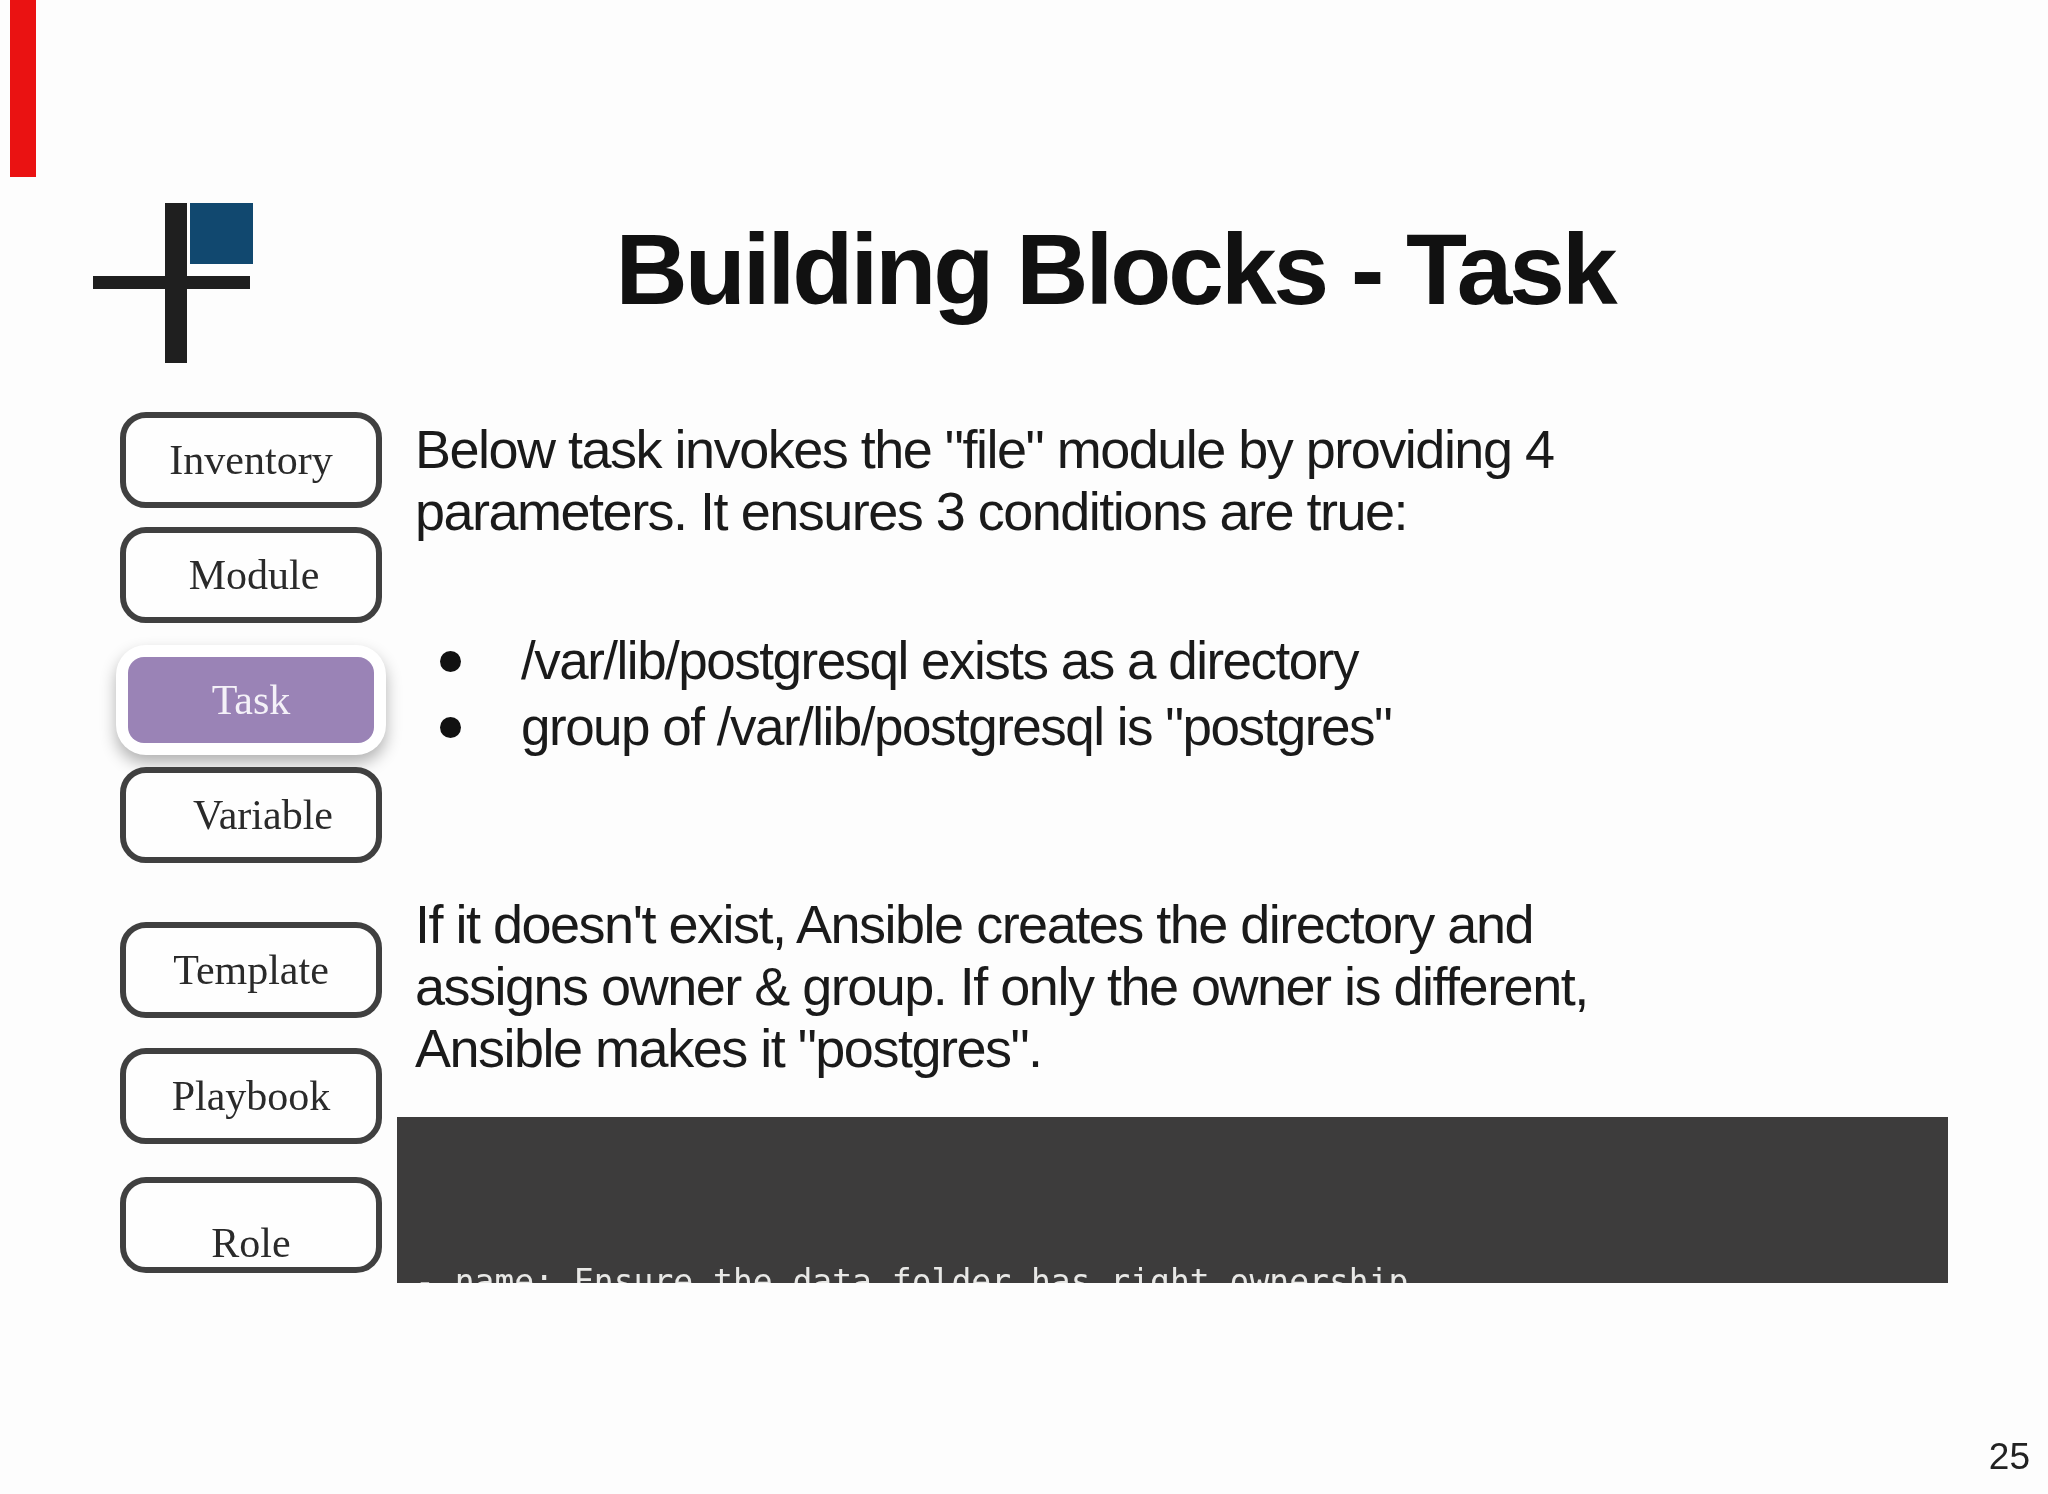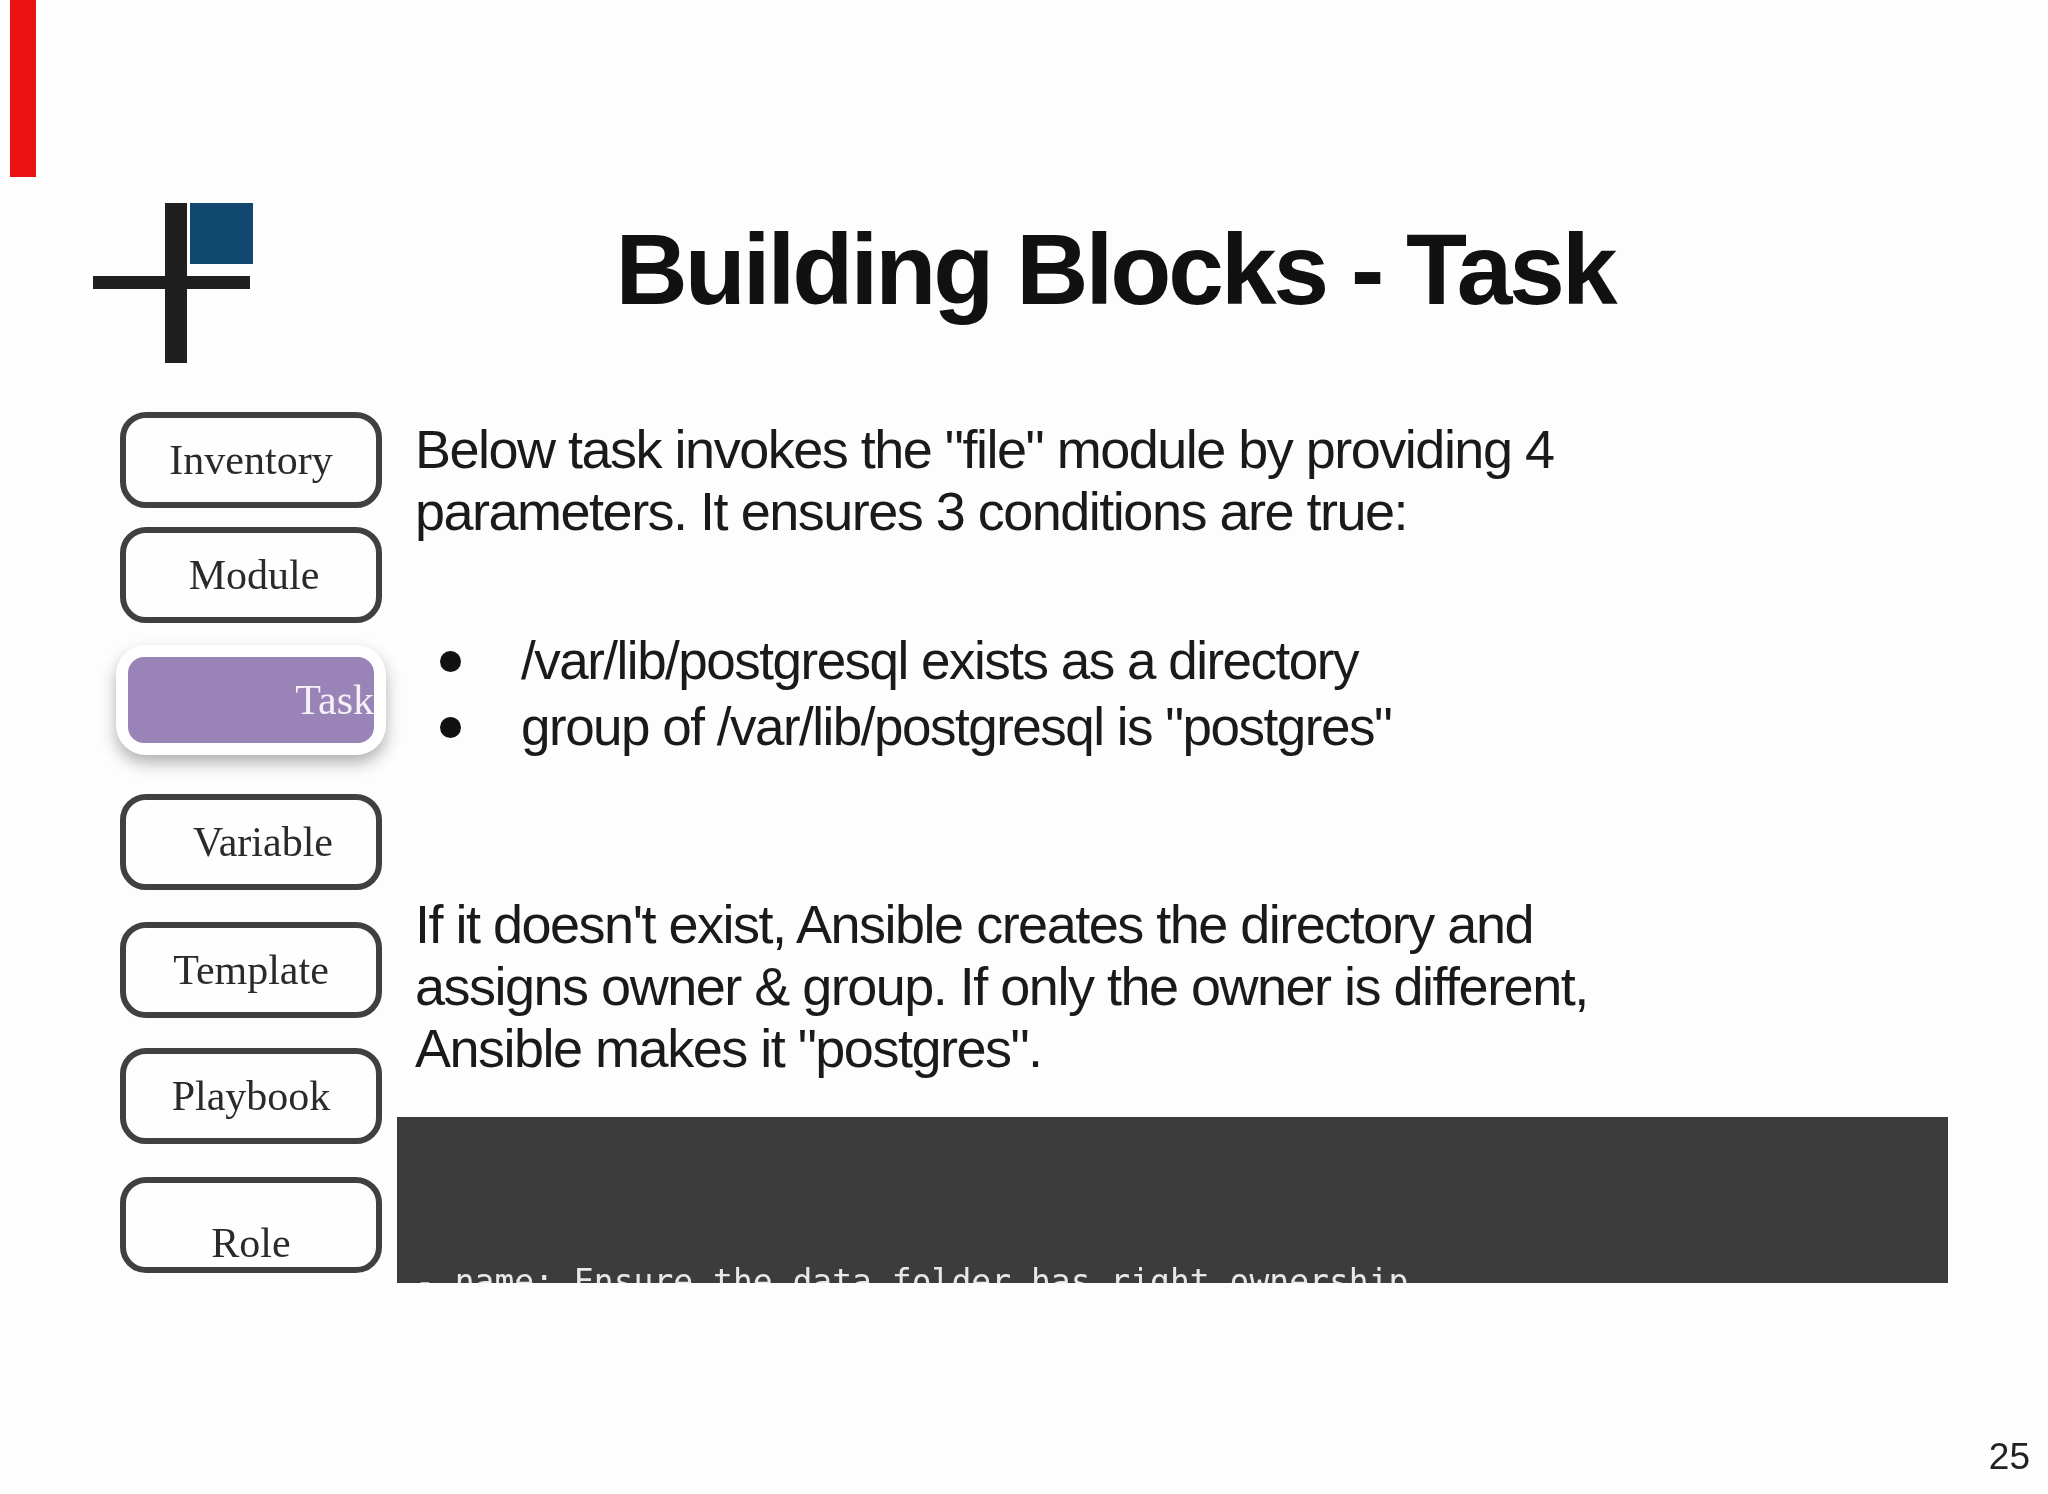--- a/index.html
+++ b/index.html
@@ -19,29 +19,29 @@
   .title{position:absolute;left:420px;top:212px;width:1390px;text-align:center;
          font-size:100px;font-weight:bold;letter-spacing:-3px;color:#111;white-space:nowrap;}
 
   
   .btn{position:absolute;left:120px;width:262px;height:96px;box-sizing:border-box;
        background:#fefefe;border:6px solid #404040;border-radius:26px;
        display:flex;align-items:center;justify-content:center;
        font-family:"Liberation Serif",serif;font-size:42px;color:#2a2a2a;cursor:pointer;}
   .btn-inventory{top:412px;}
   .btn-module{top:527px;padding-left:6px;}
-  .btn-variable{top:794px;padding-left:24px;}
+  .btn-variable{top:767px;padding-left:24px;}
   .btn-template{top:922px;}
   .btn-playbook{top:1048px;}
   .btn-role{top:1177px;align-items:flex-end;}
   .btn-task-halo{position:absolute;left:116px;top:645px;width:270px;height:110px;box-sizing:border-box;
        background:#ffffff;border-radius:30px;box-shadow:0 8px 16px rgba(0,0,0,.30);
        display:flex;align-items:center;justify-content:center;cursor:pointer;}
   .btn-task-inner{width:246px;height:86px;background:#9a83b6;border-radius:16px;
-       display:flex;align-items:center;justify-content:flex-end;
+       display:flex;align-items:center;justify-content:center;
        font-family:"Liberation Serif",serif;font-size:42px;color:#f4f1f8;}
 
   
   .textline{white-space:nowrap;color:#1a1a1a;letter-spacing:-1.5px;}
   .para1{position:absolute;left:415px;top:418px;font-size:54px;line-height:62px;}
   .para2{position:absolute;left:415px;top:893px;font-size:54px;line-height:62px;}
   .bullets{position:absolute;left:440px;top:628px;font-size:53px;line-height:66px;}
   .bullet-line{display:flex;align-items:center;white-space:nowrap;color:#1a1a1a;letter-spacing:-1.5px;gap:16px;}
   .dot{width:21px;height:21px;border-radius:50%;background:#111;margin-right:44px;flex:0 0 auto;}
 

